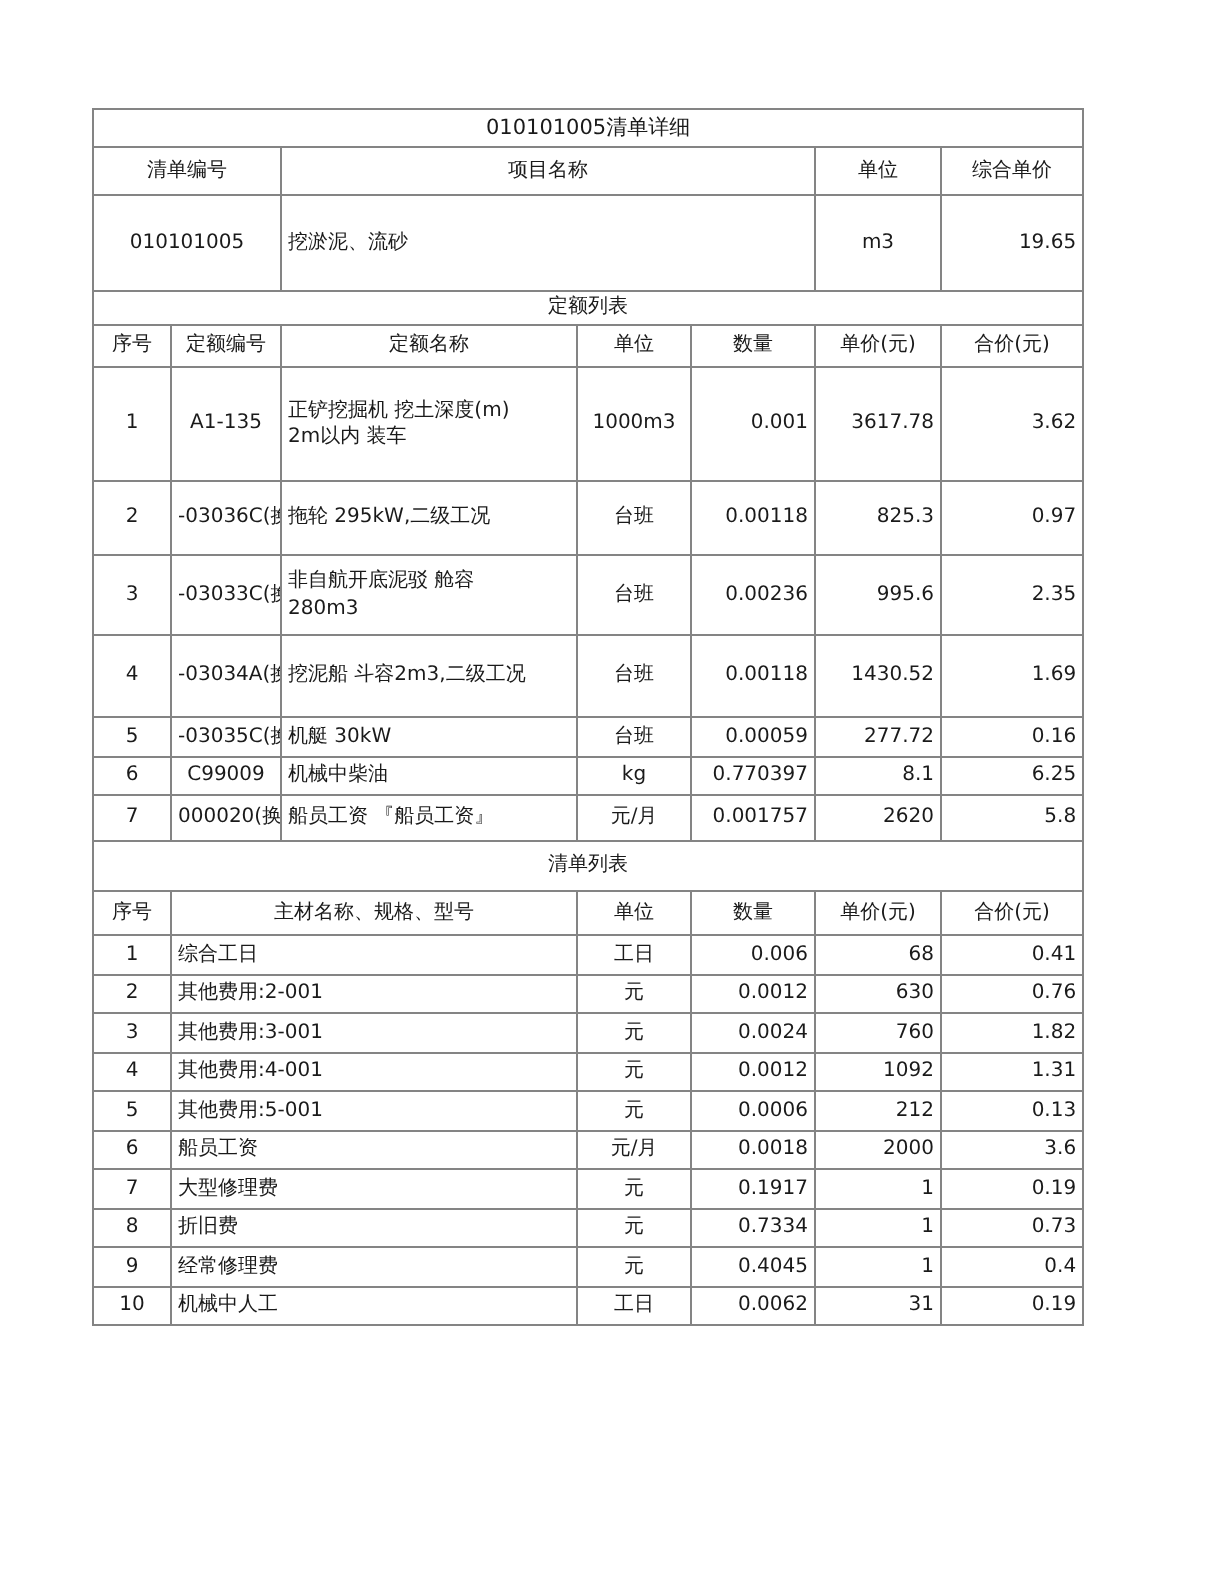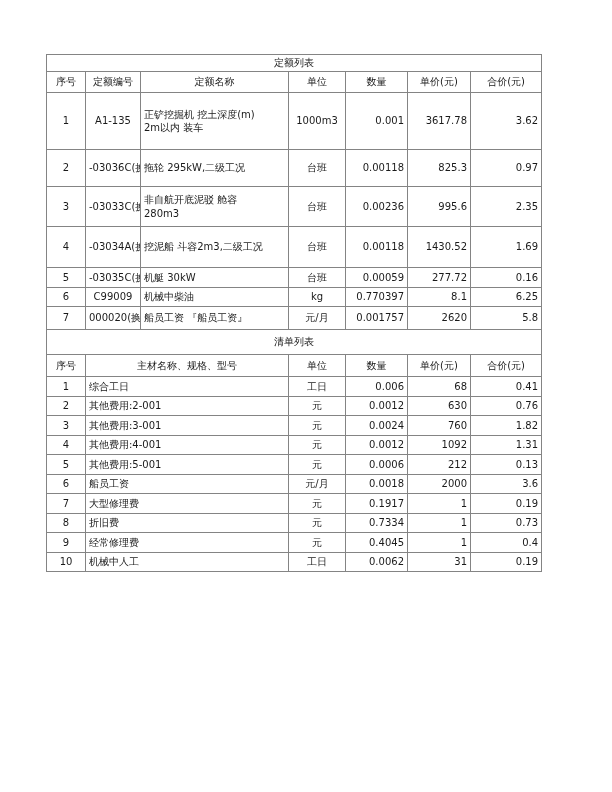--- a/index.html
+++ b/index.html
@@ -49,20 +49,35 @@
     <colgroup>
       <col style="width:39px">
         <col style="width:55px">
         <col style="width:148px">
       <col style="width:57px">
         <col style="width:62px">
         <col style="width:63px">
       <col style="width:71px">
     </colgroup>
     <tbody id="tbody">
+        <tr style="height: 19px;">
+          <td colspan="7" class="title-cell">010101005清单详细</td>
+        </tr>
+        <tr style="height: 24px;">
+          <td colspan="2" class="head">清单编号</td>
+          <td colspan="3" class="head">项目名称</td>
+          <td class="head">单位</td>
+          <td class="head">综合单价</td>
+        </tr>
+        <tr style="height: 48px;">
+          <td colspan="2" class="c">010101005</td>
+          <td colspan="3" class="l">挖淤泥、流砂</td>
+          <td class="c">m3</td>
+          <td class="r">19.65</td>
+        </tr>
         <tr style="height: 17px;">
           <td colspan="7" class="section-cell">定额列表</td>
         </tr>
         <tr style="height: 21px;">
           <td class="head">序号</td>
           <td class="head">定额编号</td>
           <td class="head">定额名称</td>
           <td class="head">单位</td>
           <td class="head">数量</td>
           <td class="head">单价(元)</td>

